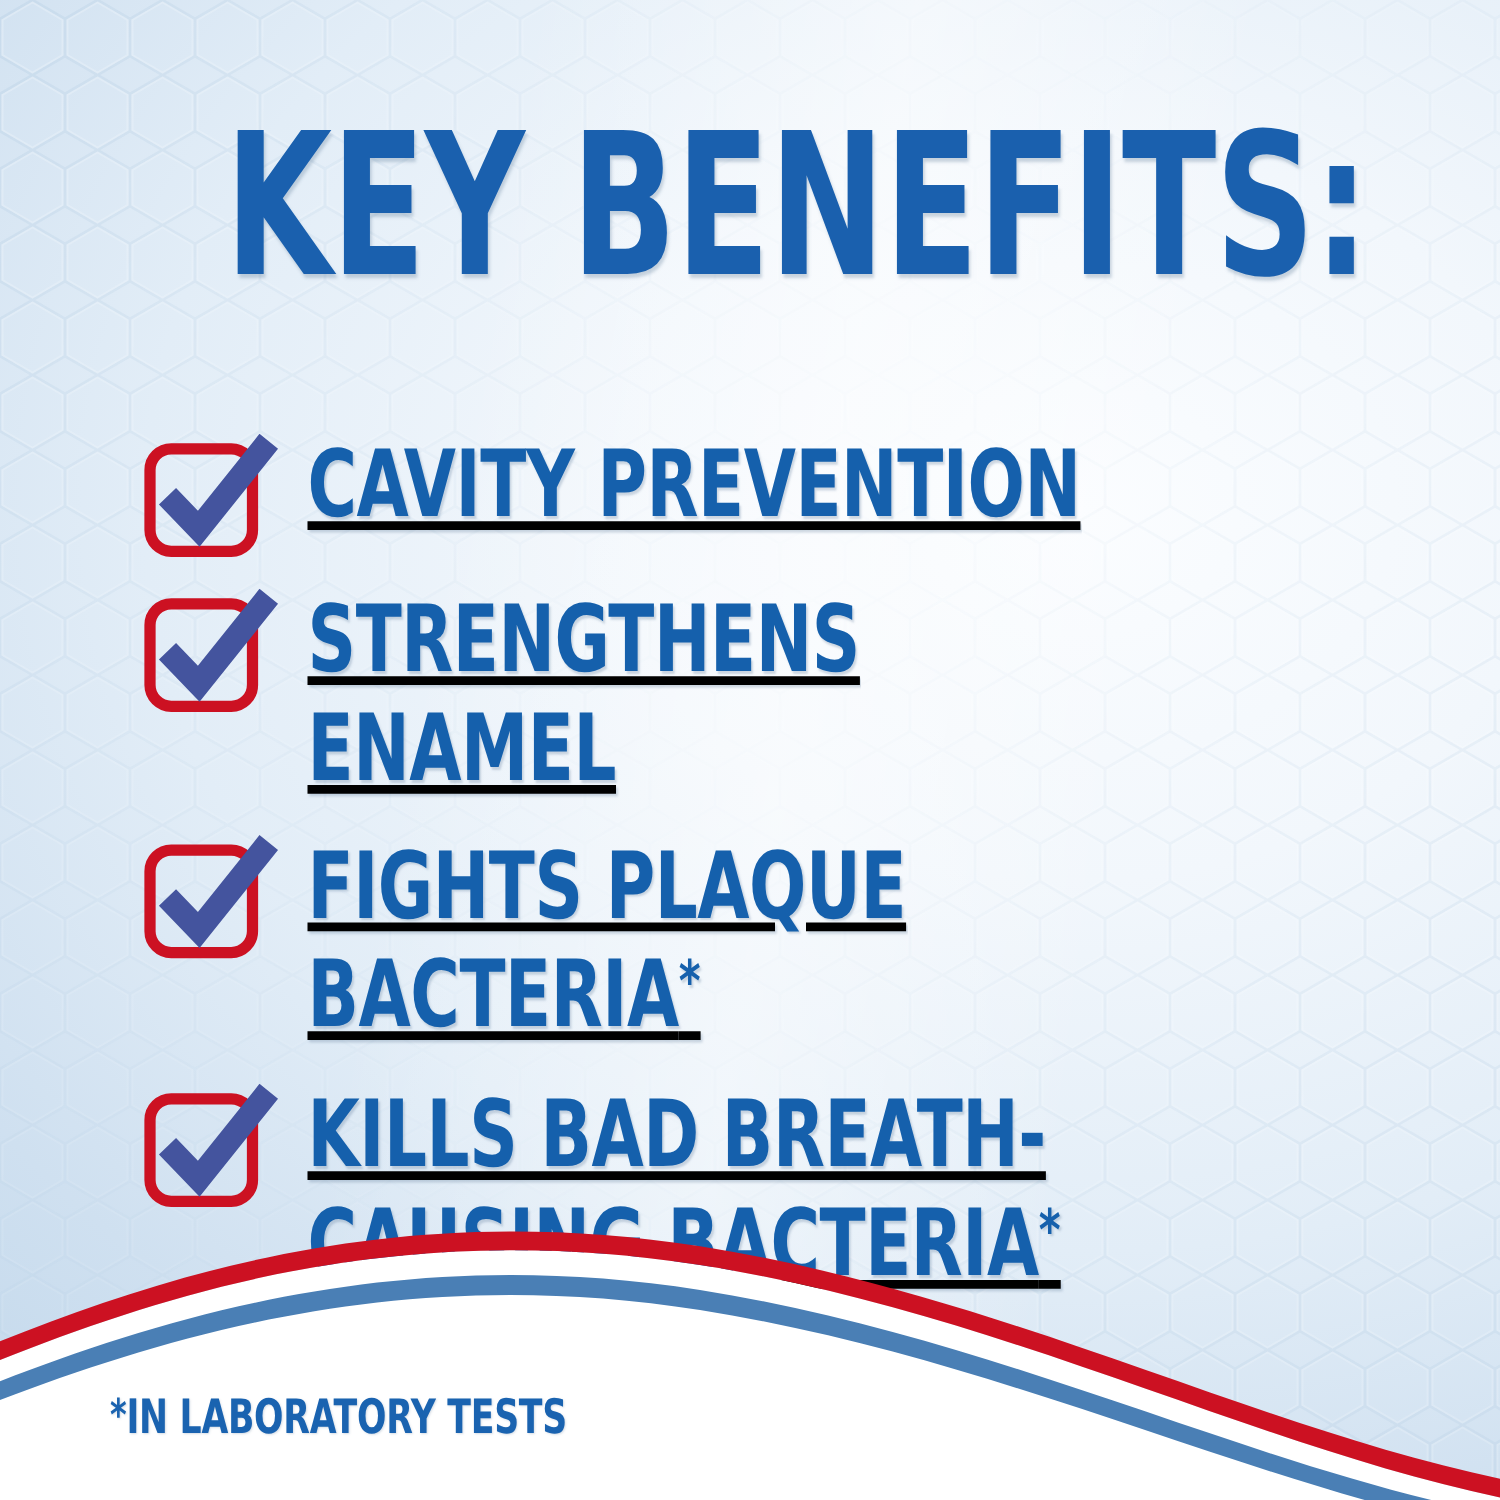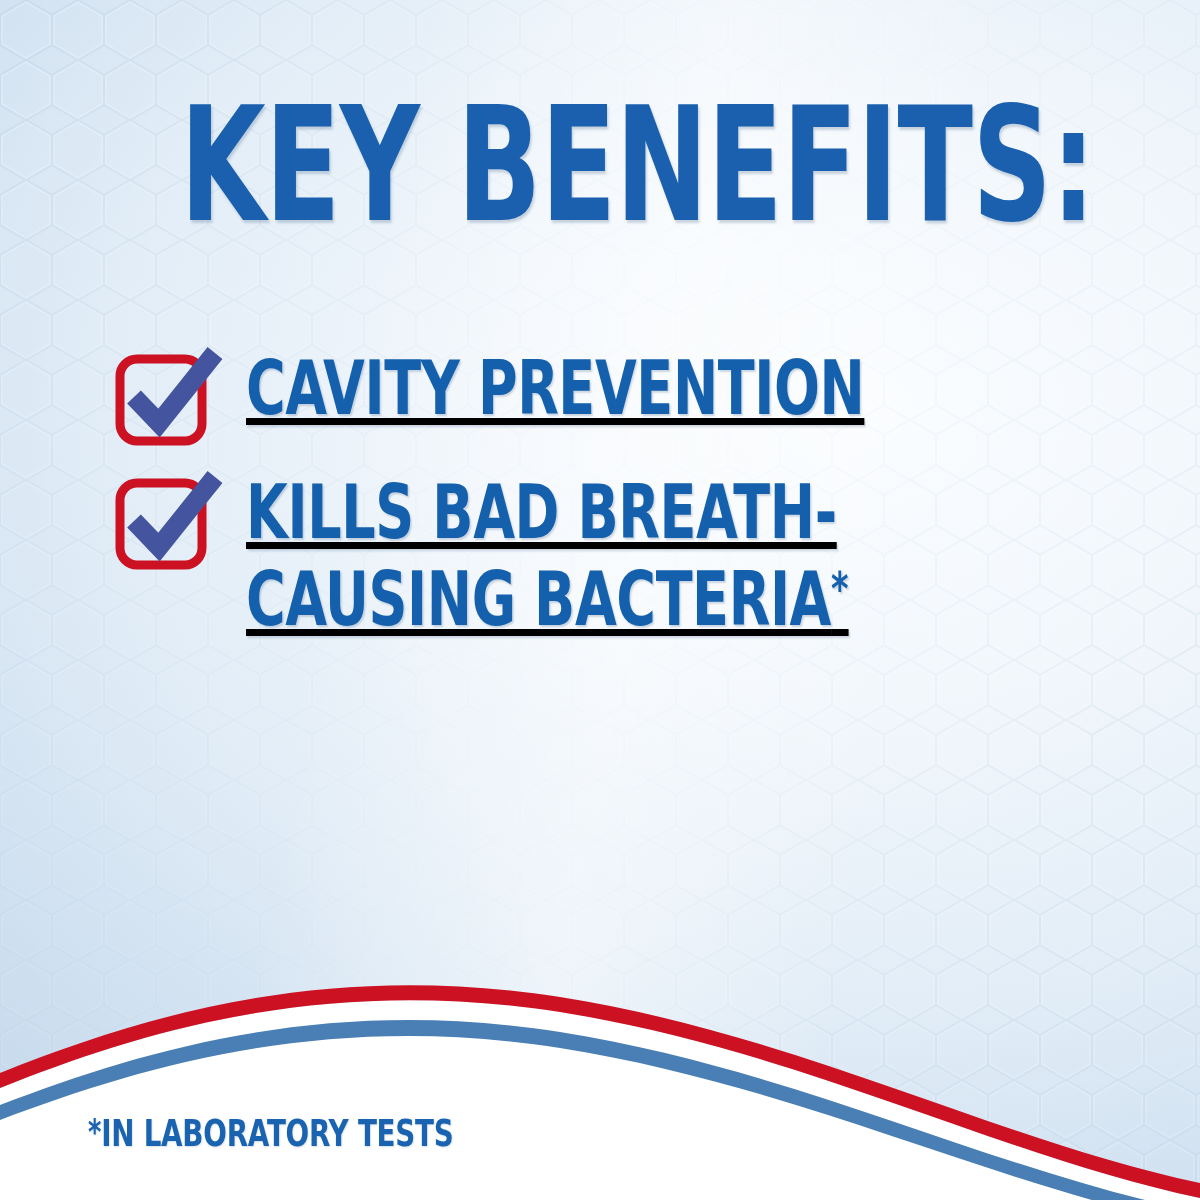--- a/index.html
+++ b/index.html
@@ -186,21 +186,39 @@
       <div class="row r0">
         <span class="check">
           <svg width="112" height="104" viewBox="0 0 112 104" aria-hidden="true">
             <rect x="8" y="12" width="82" height="82" rx="17" ry="17" fill="none" stroke="#cc1122" stroke-width="9"></rect>
             <path d="M22 50 L47 76 L103 6" fill="none" stroke="#44549e" stroke-width="19" stroke-linecap="butt" stroke-linejoin="miter"></path>
           </svg>
         </span>
         <span class="btext"><span>CAVITY PREVENTION</span><span class="ast"></span></span>
       </div>
 
-
+      <div class="row r1">
+        <span class="check">
+          <svg width="112" height="104" viewBox="0 0 112 104" aria-hidden="true">
+            <rect x="8" y="12" width="82" height="82" rx="17" ry="17" fill="none" stroke="#cc1122" stroke-width="9"></rect>
+            <path d="M22 50 L47 76 L103 6" fill="none" stroke="#44549e" stroke-width="19" stroke-linecap="butt" stroke-linejoin="miter"></path>
+          </svg>
+        </span>
+        <span class="btext"><span>STRENGTHENS ENAMEL</span><span class="ast"></span></span>
+      </div>
+
+      <div class="row r2">
+        <span class="check">
+          <svg width="112" height="104" viewBox="0 0 112 104" aria-hidden="true">
+            <rect x="8" y="12" width="82" height="82" rx="17" ry="17" fill="none" stroke="#cc1122" stroke-width="9"></rect>
+            <path d="M22 50 L47 76 L103 6" fill="none" stroke="#44549e" stroke-width="19" stroke-linecap="butt" stroke-linejoin="miter"></path>
+          </svg>
+        </span>
+        <span class="btext"><span>FIGHTS PLAQUE BACTERIA</span><span class="ast">*</span></span>
+      </div>
 
       <div class="row r3">
         <span class="check">
           <svg width="112" height="104" viewBox="0 0 112 104" aria-hidden="true">
             <rect x="8" y="12" width="82" height="82" rx="17" ry="17" fill="none" stroke="#cc1122" stroke-width="9"></rect>
             <path d="M22 50 L47 76 L103 6" fill="none" stroke="#44549e" stroke-width="19" stroke-linecap="butt" stroke-linejoin="miter"></path>
           </svg>
         </span>
         <span class="btext"><span>KILLS BAD BREATH-CAUSING BACTERIA</span><span class="ast">*</span></span>
       </div>

